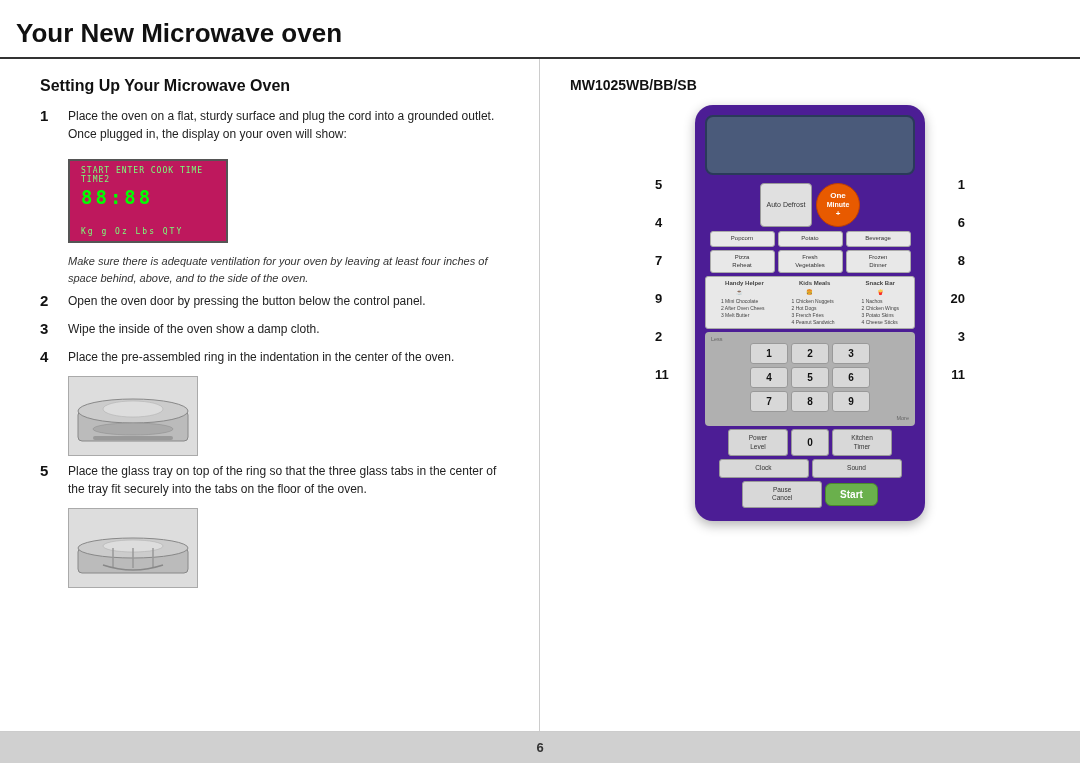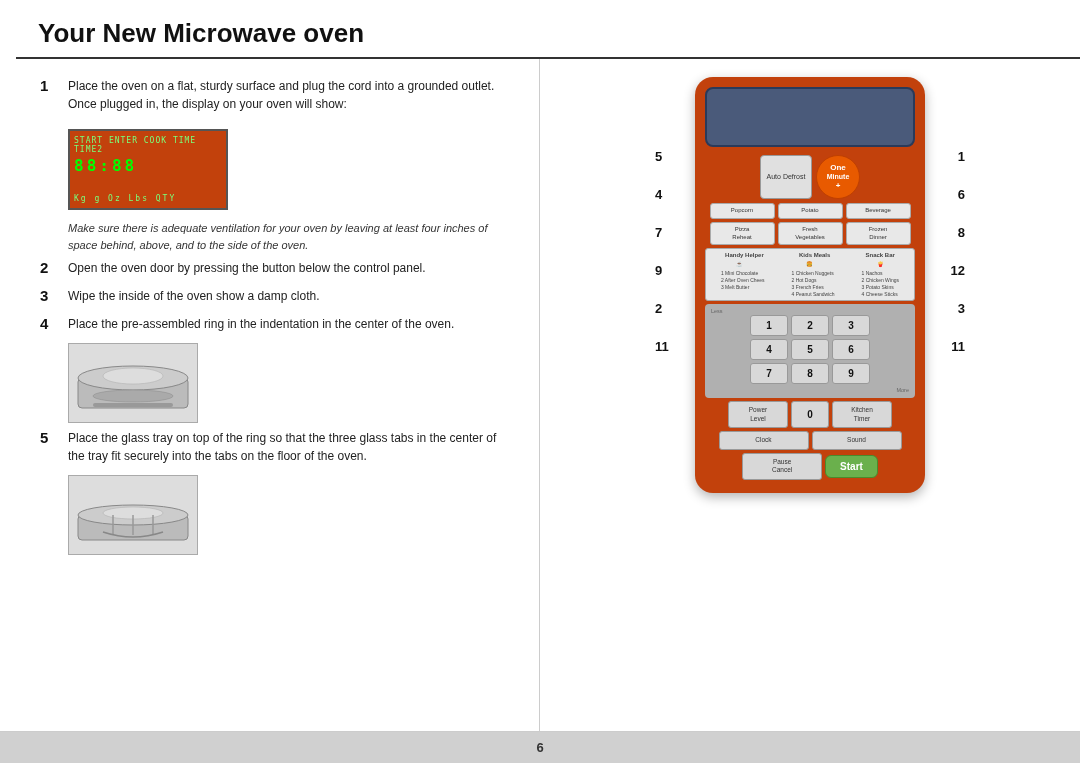--- a/index.html
+++ b/index.html
@@ -12,23 +12,22 @@
       min-height: 100vh;
     }
     .page {
       width: 1080px;
       min-height: 763px;
       background: #fff;
       display: flex;
       flex-direction: column;
     }
     .page-header {
-      padding: 18px 40px 8px 22px;
+      padding: 18px 40px 8px 16px;
       border-bottom: 2px solid #333;
-      margin-left: 16px;
     }
     .page-title {
       font-size: 26px;
       font-weight: bold;
       color: #111;
     }
     .content-area {
       display: flex;
       flex: 1;
       border-bottom: 1px solid #ccc;
@@ -59,38 +58,38 @@
       min-width: 22px;
       margin-right: 6px;
       color: #111;
     }
     .step-text {
       font-size: 12px;
       color: #222;
       line-height: 1.5;
     }
     .display-img {
-      background: #c2410c;
+      background: #be185d;
       color: #00ff00;
       font-family: monospace;
       font-size: 11px;
-      padding: 5px 4px;
+      padding: 5px 11px;
       margin: 6px 0 6px 28px;
       display: inline-block;
       border: 2px solid #555;
       width: 160px;
     }
     .display-top {
       font-size: 8px;
       color: #7aff7a;
       letter-spacing: 1px;
       margin-bottom: 2px;
     }
     .display-time {
-      font-size: 16px;
+      font-size: 19px;
       font-weight: bold;
       color: #00ff00;
       letter-spacing: 3px;
     }
     .display-bottom {
       font-size: 8px;
       color: #7aff7a;
       margin-top: 19px;
       letter-spacing: 2px;
     }
@@ -152,21 +151,21 @@
     }
     .side-label {
       font-size: 13px;
       font-weight: bold;
       color: #111;
       height: 38px;
       display: flex;
       align-items: center;
     }
     .panel-body {
-      background: #c2410c;
+      background: #4c1d95;
       border-radius: 18px;
       padding: 10px 10px 10px 10px;
       width: 230px;
       box-shadow: 0 4px 12px rgba(0,0,0,0.3);
       position: relative;
     }
     .panel-display {
       background: #4a5a7a;
       border-radius: 8px;
       height: 60px;
@@ -353,20 +352,21 @@
 
 <div class="page">
 
   <div class="page-header">
     <h1 class="page-title">Your New Microwave oven</h1>
   </div>
 
   <div class="content-area">
 
     <div class="left-col">
+      <div class="section-title">Setting Up Your Microwave Oven</div>
 
       
       <div class="step">
         <span class="step-num">1</span>
         <span class="step-text">Place the oven on a flat, sturdy surface and plug the cord into a grounded outlet. Once plugged in, the display on your oven will show:</span>
       </div>
       
       <div class="display-img">
         <div class="display-top">START  ENTER  COOK  TIME  TIME2</div>
         <div class="display-time">88:88</div>
@@ -419,20 +419,21 @@
           <ellipse cx="60" cy="33" rx="30" ry="6" fill="#ddd" stroke="#aaa" stroke-width="0.5"></ellipse>
           <line x1="40" y1="35" x2="40" y2="55" stroke="#999" stroke-width="1.5"></line>
           <line x1="60" y1="35" x2="60" y2="55" stroke="#999" stroke-width="1.5"></line>
           <line x1="80" y1="35" x2="80" y2="55" stroke="#999" stroke-width="1.5"></line>
           <path d="M30 52 Q60 62 90 52" fill="none" stroke="#888" stroke-width="1.5"></path>
         </svg>
       </div>
     </div>
 
     <div class="right-col">
+      <div class="model-label">MW1025WB/BB/SB</div>
 
       <div class="control-panel">
 
         <div class="panel-labels-left">
           <div class="side-label">5</div>
           <div class="side-label">4</div>
           <div class="side-label">7</div>
           <div class="side-label">9</div>
           <div class="side-label">2</div>
           <div class="side-label">11</div>
@@ -536,21 +537,21 @@
           <div class="bottom-row">
             <button class="bottom-btn" style="width:80px;">Pause<br>Cancel</button>
             <button class="start-btn">Start</button>
           </div>
         </div>
 
         <div class="panel-labels-right">
           <div class="side-label">1</div>
           <div class="side-label">6</div>
           <div class="side-label">8</div>
-          <div class="side-label">12</div>
+          <div class="side-label">20</div>
           <div class="side-label">3</div>
           <div class="side-label">11</div>
         </div>
       </div>
     </div>
   </div>
 
   <div class="page-footer">
     <span>6</span>
   </div>

